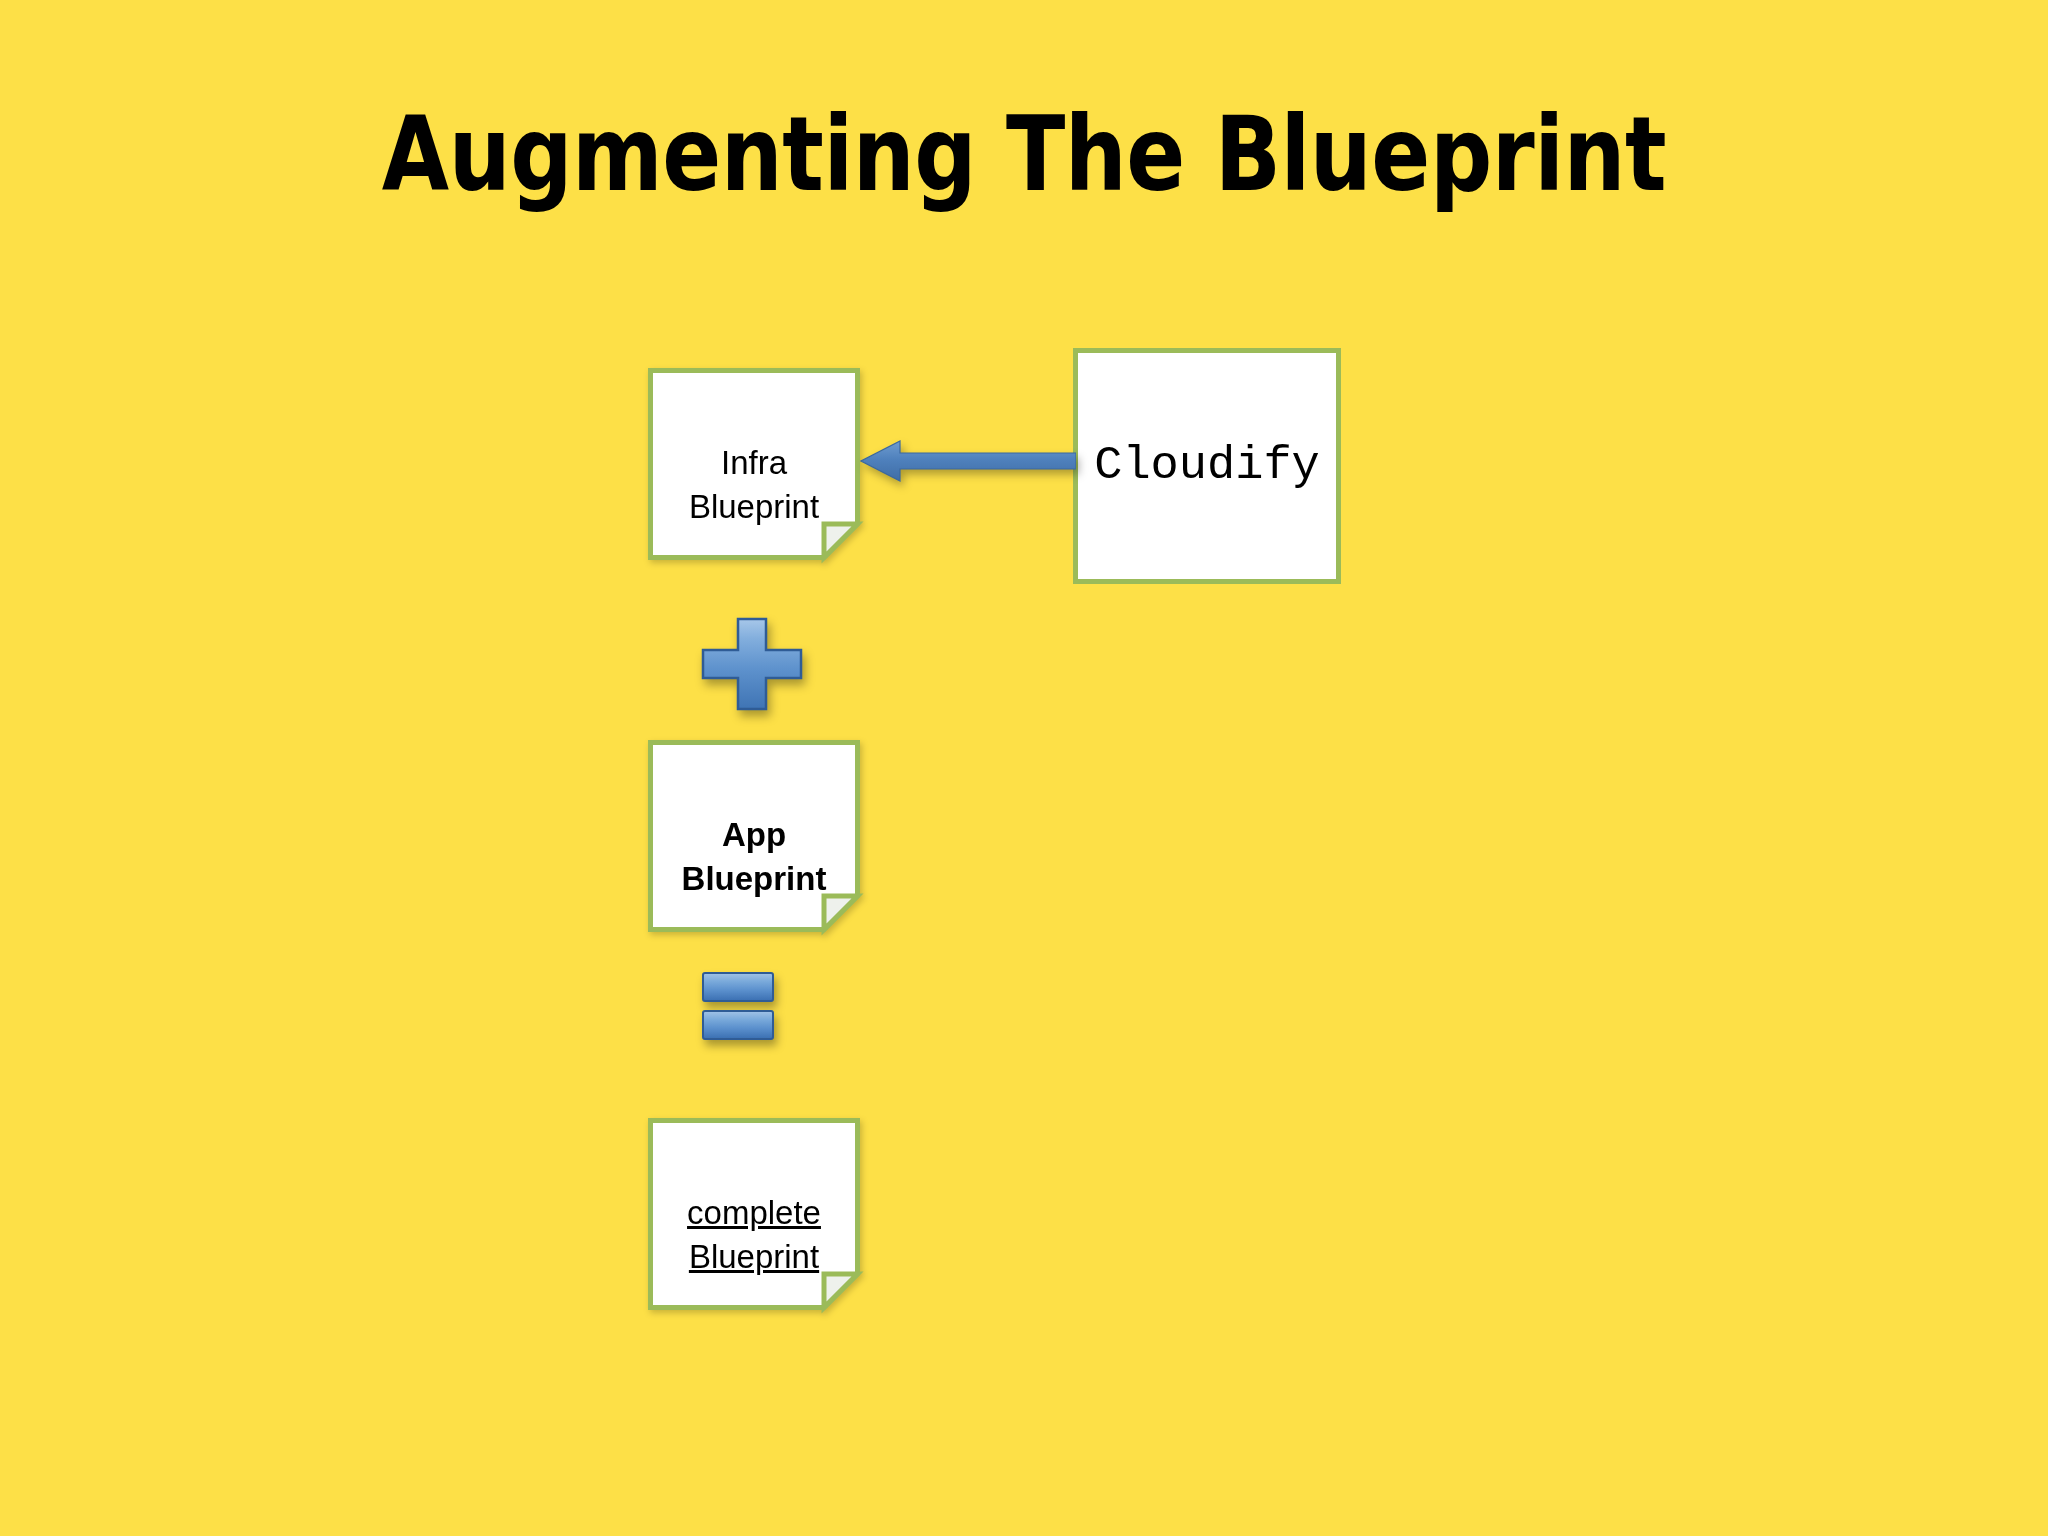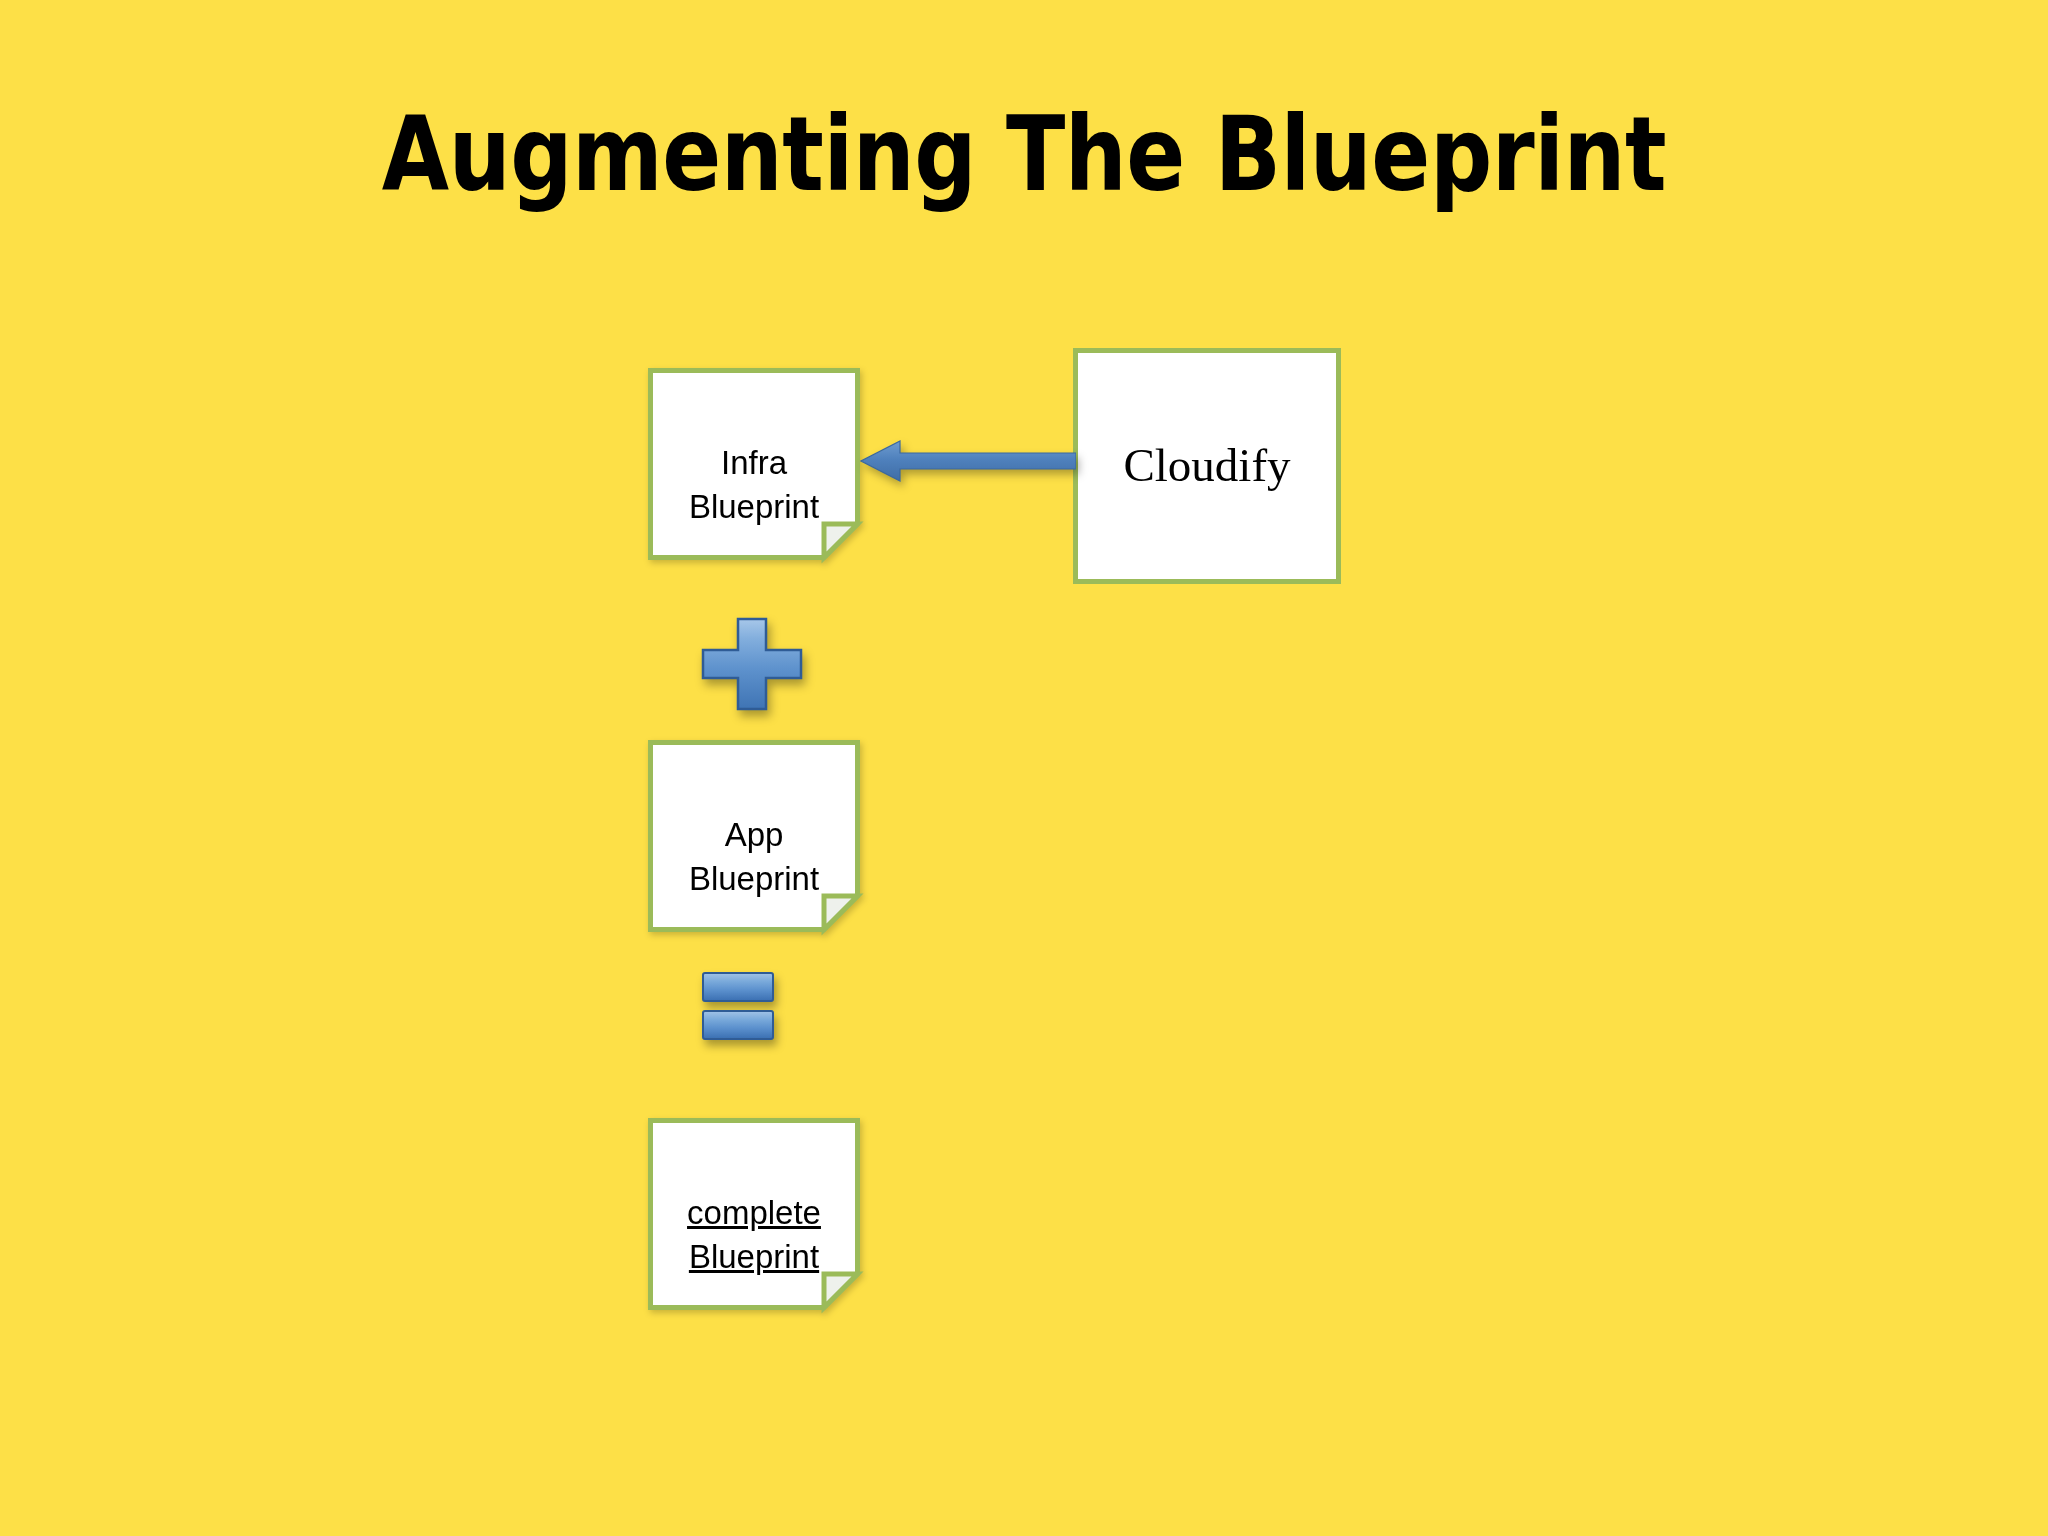--- a/index.html
+++ b/index.html
@@ -78,21 +78,21 @@
   .rect-box {
     position: absolute;
     box-sizing: border-box;
     background: #ffffff;
     border: 5px solid #9bbb59;
     display: flex;
     flex-direction: column;
     align-items: center;
     justify-content: center;
     color: #000000;
-    font-family: Liberation Serif, serif;
+    font-family: Liberation Mono, monospace;
     font-size: 47px;
     line-height: 1.30;
     text-align: center;
   }
   .rect-box span { display: block; }
 
   
   .arrow-wrap {
     position: absolute;
     filter: drop-shadow(3px 5px 4px rgba(0,0,0,0.30));
@@ -159,21 +159,21 @@
           <stop offset="0%" stop-color="#a7c7e9"></stop>
           <stop offset="22%" stop-color="#82aedd"></stop>
           <stop offset="55%" stop-color="#5e92cd"></stop>
           <stop offset="100%" stop-color="#3f74b4"></stop>
         </linearGradient>
       </defs>
       <path d="M38,3 L66,3 L66,34 L101,34 L101,62 L66,62 L66,93 L38,93 L38,62 L3,62 L3,34 L38,34 Z" fill="url(#plusGrad)" stroke="#2f5c96" stroke-width="2.5" stroke-linejoin="miter"></path>
     </svg>
   </div>
 
-  <div class="note" style="left:648px; top:740px; width:212px; height:192px;">
+  <div class="note" style="left:648px; top:740px; width:212px; height:192px;font-weight:bold;">
     <svg class="note-svg" width="212" height="192" viewBox="0 0 212 192">
       <path d="M2.5,2.5 L209.5,2.5 L209.5,156 L176,189.5 L2.5,189.5 Z" fill="#ffffff" stroke="#9bbb59" stroke-width="5" stroke-linejoin="miter"></path>
       <path d="M209.5,156 L176,189.5 L176,156 Z" fill="#eef1ec" stroke="#9bbb59" stroke-width="5" stroke-linejoin="miter"></path>
     </svg>
     <div class="note-label" style="padding-top:40px;">
       <span>App</span>
       <span>Blueprint</span>
     </div>
   </div>
 

